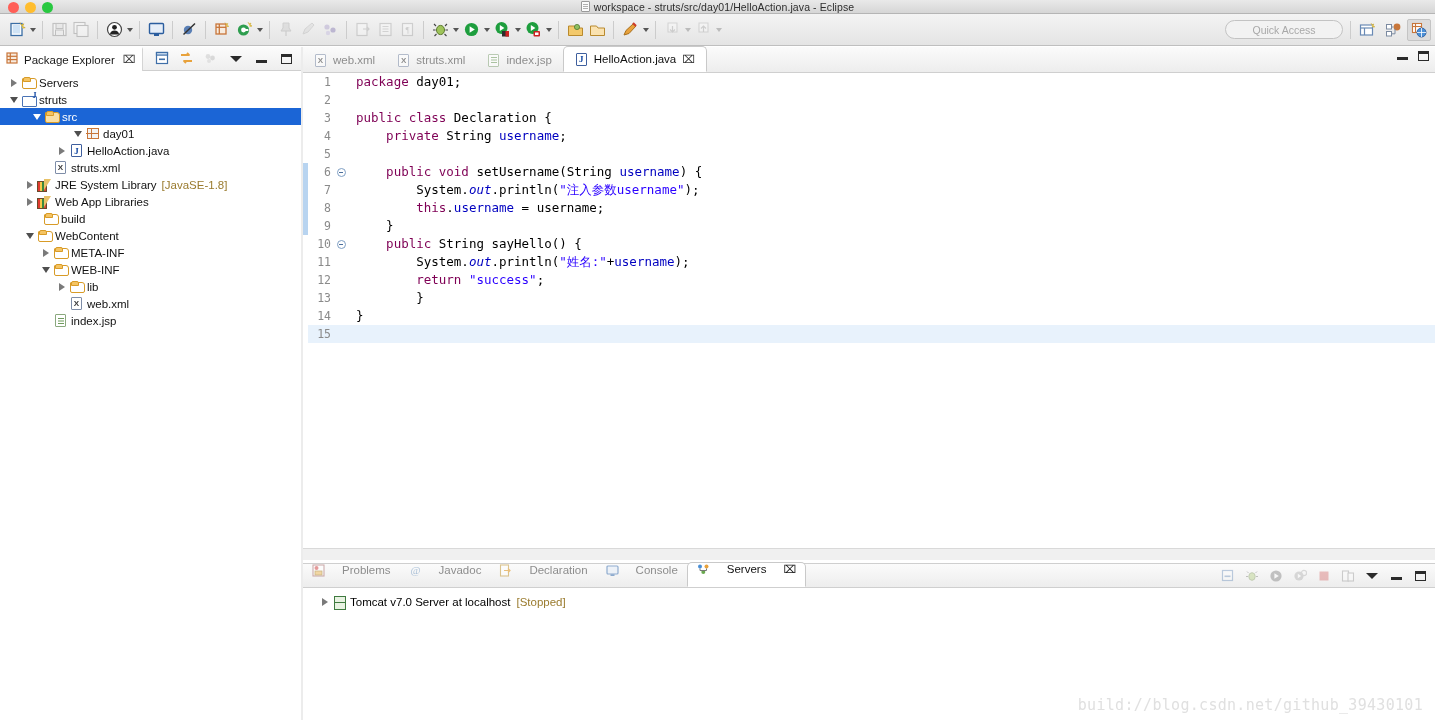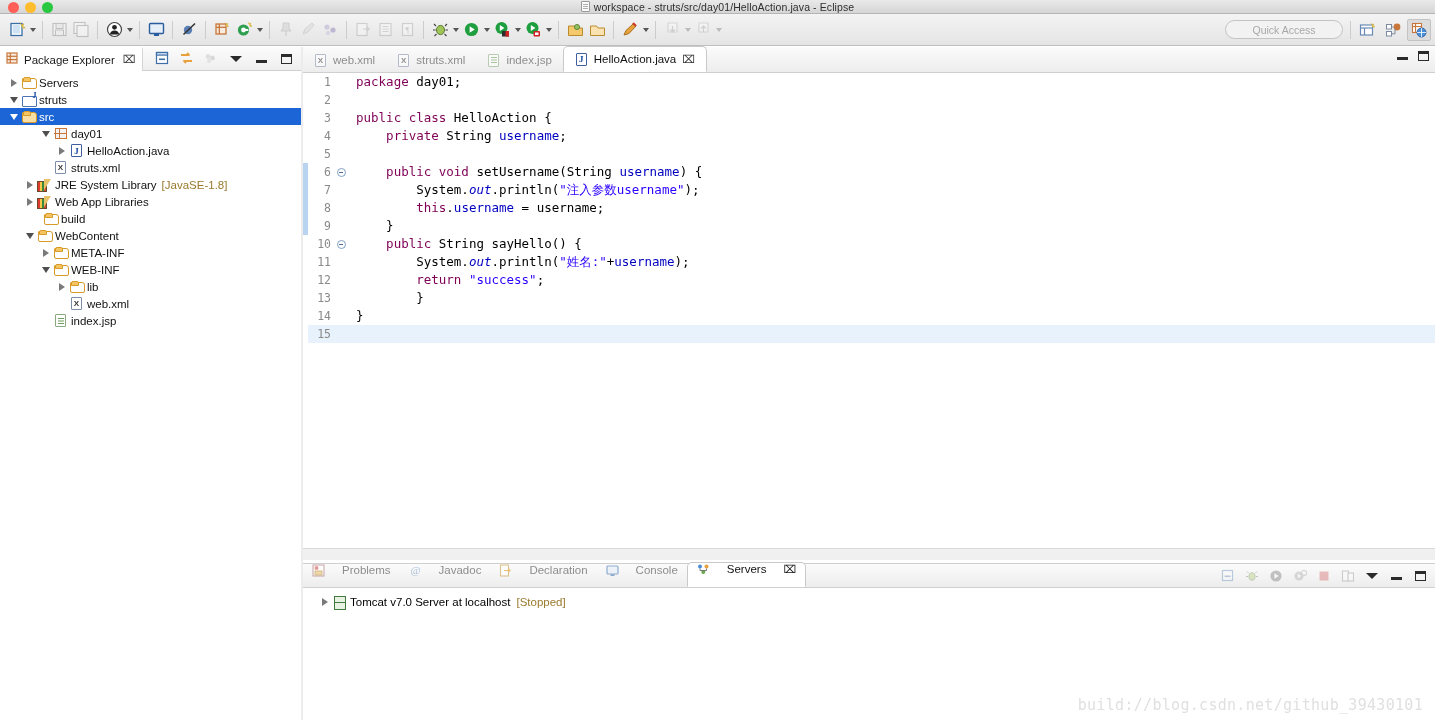--- a/index.html
+++ b/index.html
@@ -549,28 +549,28 @@
             </span>
             <span class="tlabel">Servers</span>
           </div>
           <div class="tree-row" style="padding-left: 8px;">
             <span class="twisty expanded"></span>
             <span class="ticon">
               <span class="ic-project"></span>
             </span>
             <span class="tlabel">struts</span>
           </div>
-          <div class="tree-row selected" style="padding-left: 8px;">
+          <div class="tree-row selected" style="padding-left: 31px;">
             <span class="twisty expanded"></span>
             <span class="ticon">
               <span class="ic-folder ic-srcfolder"></span>
             </span>
             <span class="tlabel">src</span>
           </div>
-          <div class="tree-row" style="padding-left: 40px;">
+          <div class="tree-row" style="padding-left: 40px; margin-left: 32px;">
             <span class="twisty expanded"></span>
             <span class="ticon">
               <span class="ic-pkg"></span>
             </span>
             <span class="tlabel">day01</span>
           </div>
           <div class="tree-row" style="padding-left: 56px;">
             <span class="twisty collapsed"></span>
             <span class="ticon">
               <span class="ic-java">J</span>
@@ -696,21 +696,21 @@
               <span class="ctext"><span class="kw">package </span><span>day01;</span></span>
             </div>
             <div class="cline">
               <span class="lnum">2</span>
               <span class="fold"></span>
               <span class="ctext"></span>
             </div>
             <div class="cline">
               <span class="lnum">3</span>
               <span class="fold"></span>
-              <span class="ctext"><span class="kw">public class </span><span>HelloAction {</span></span>
+              <span class="ctext"><span class="kw">public class </span><span>Declaration {</span></span>
             </div>
             <div class="cline">
               <span class="lnum">4</span>
               <span class="fold"></span>
               <span class="ctext"><span>    </span><span class="kw">private </span><span>String </span><span class="fld">username</span><span>;</span></span>
             </div>
             <div class="cline">
               <span class="lnum">5</span>
               <span class="fold"></span>
               <span class="ctext"></span>

